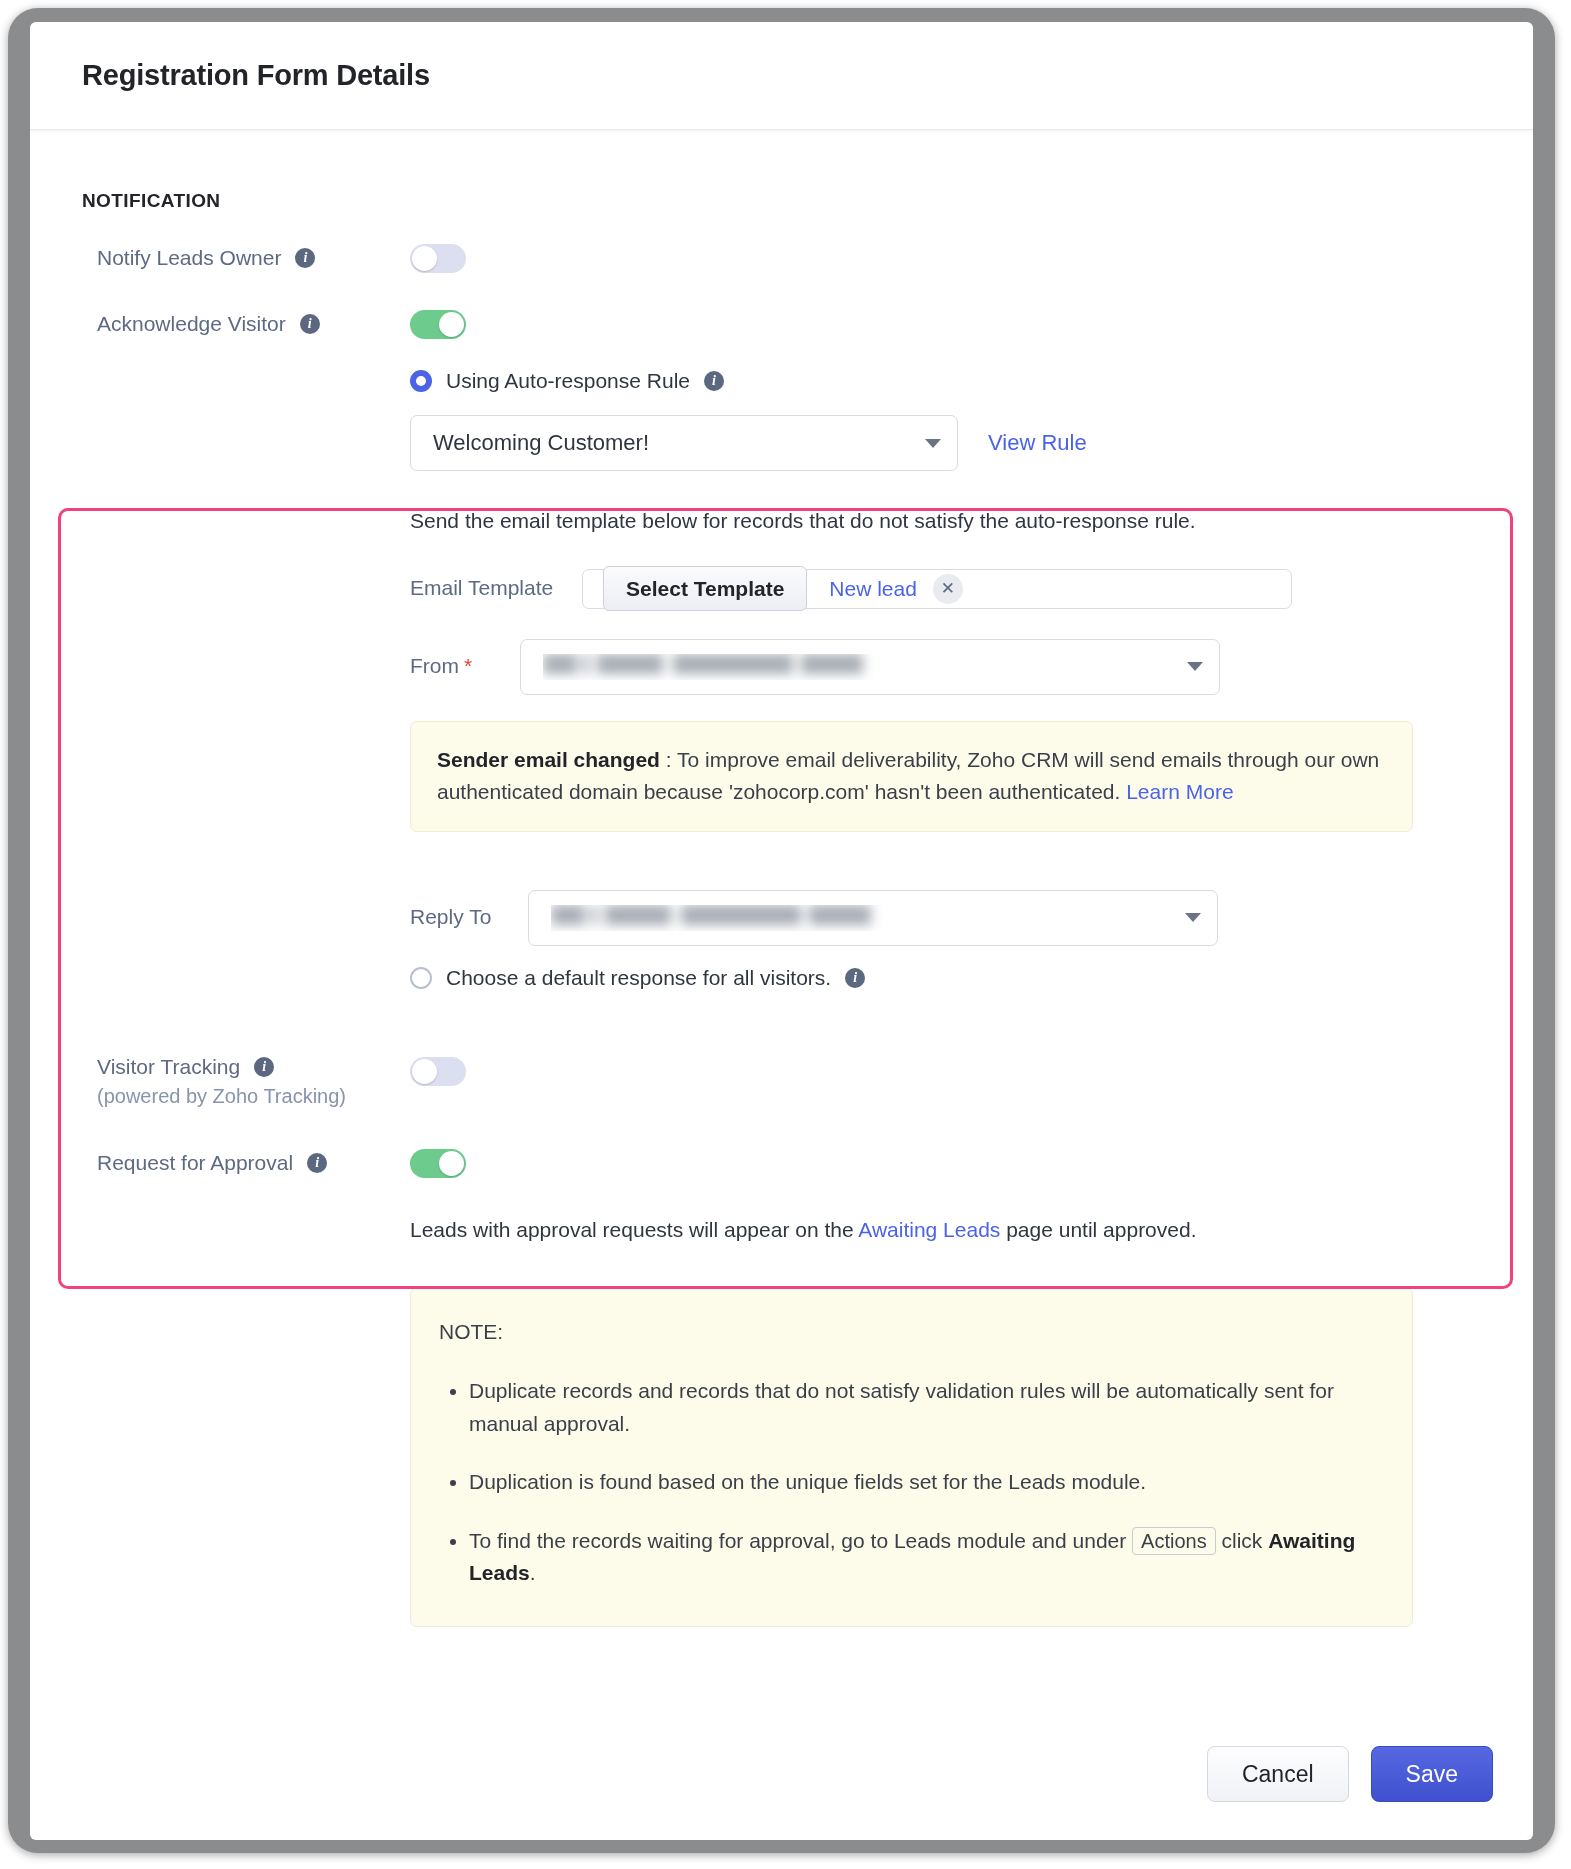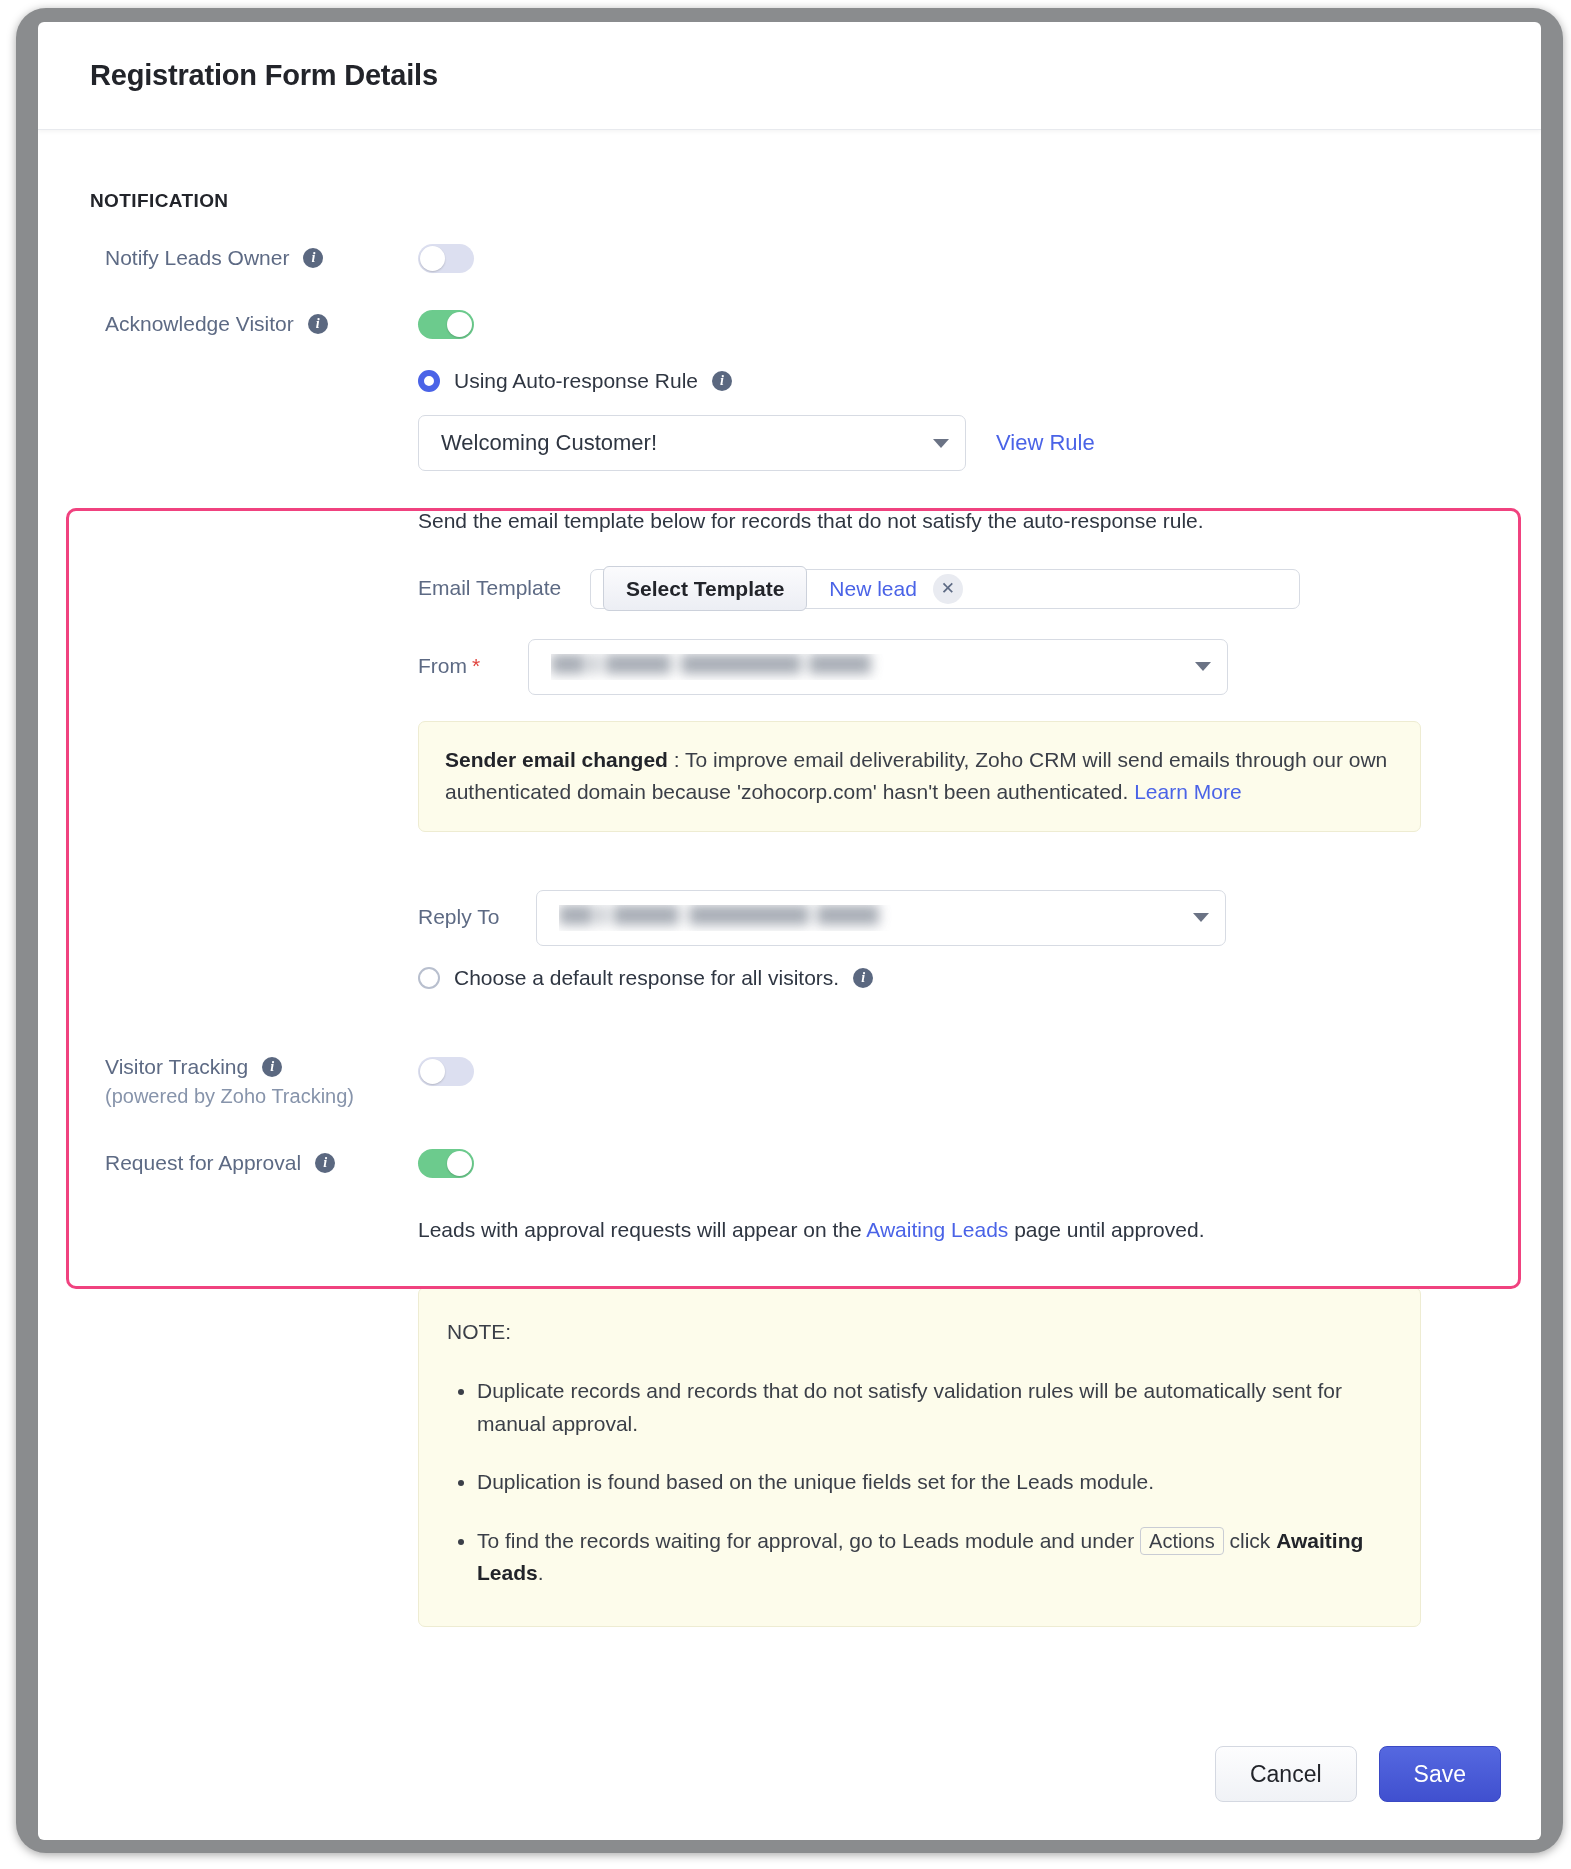--- a/index.html
+++ b/index.html
@@ -10,21 +10,21 @@
   body {
     width: 1571px;
     height: 1869px;
     font-family: "Liberation Sans", sans-serif;
     -webkit-font-smoothing: antialiased;
   }
 
   
   #frame {
     position: absolute;
-    left: 16px;
+    left: 8px;
     top: 8px;
     width: 1547px;
     height: 1845px;
     border-radius: 30px;
     background: #8a8c8e;
     box-shadow: 0 2px 10px rgba(0,0,0,0.35);
     box-sizing: border-box;
   }
   #dialog {
     position: absolute;
@@ -218,21 +218,21 @@
     line-height: 1.5;
   }
 
   
   .tmpl-field {
     border: 1px solid #d7dbe3;
     border-radius: 7px;
     height: 40px;
     display: flex;
     align-items: center;
-    padding: 0 12px;
+    padding: 0 20px;
     box-sizing: border-box;
     background: #ffffff;
   }
   .btn-select-template {
     background: linear-gradient(#fbfbfd, #eceef4);
     border: 1px solid #ccd1db;
     border-radius: 6px;
     font-size: 21px;
     font-weight: bold;
     color: #22242a;

